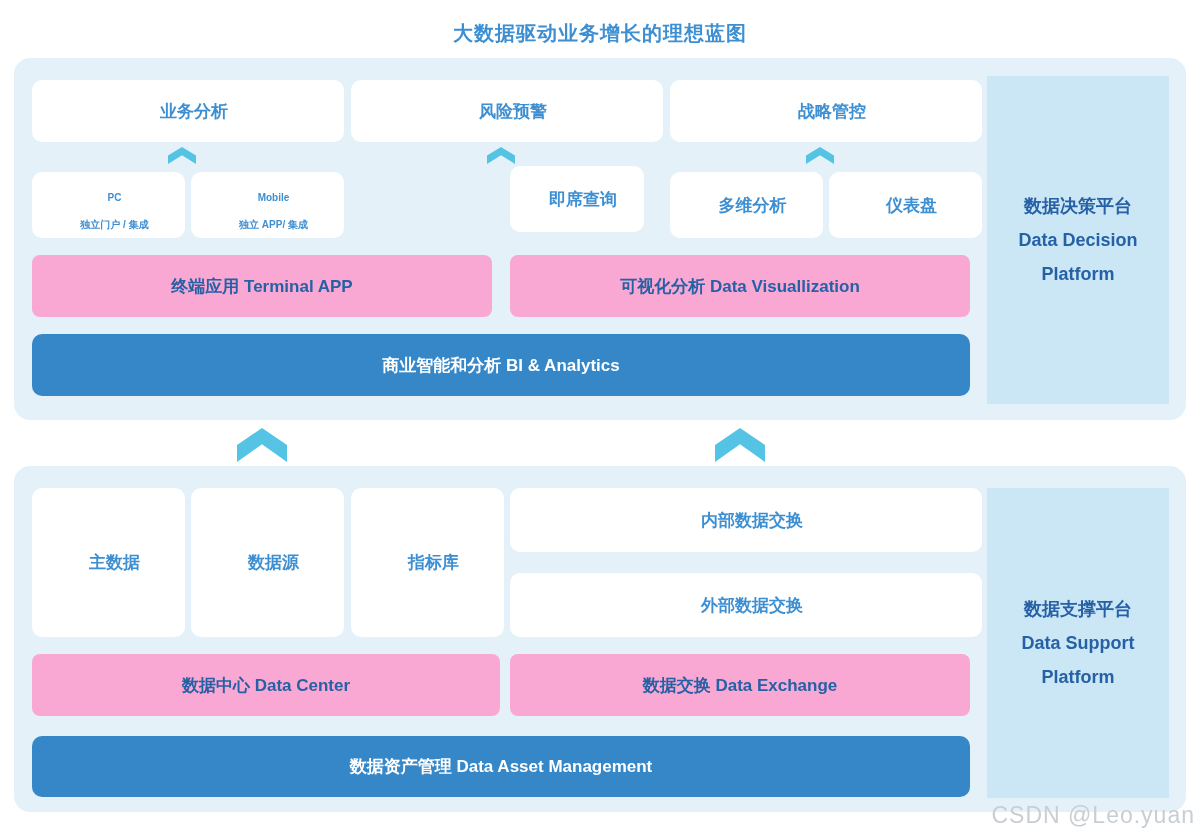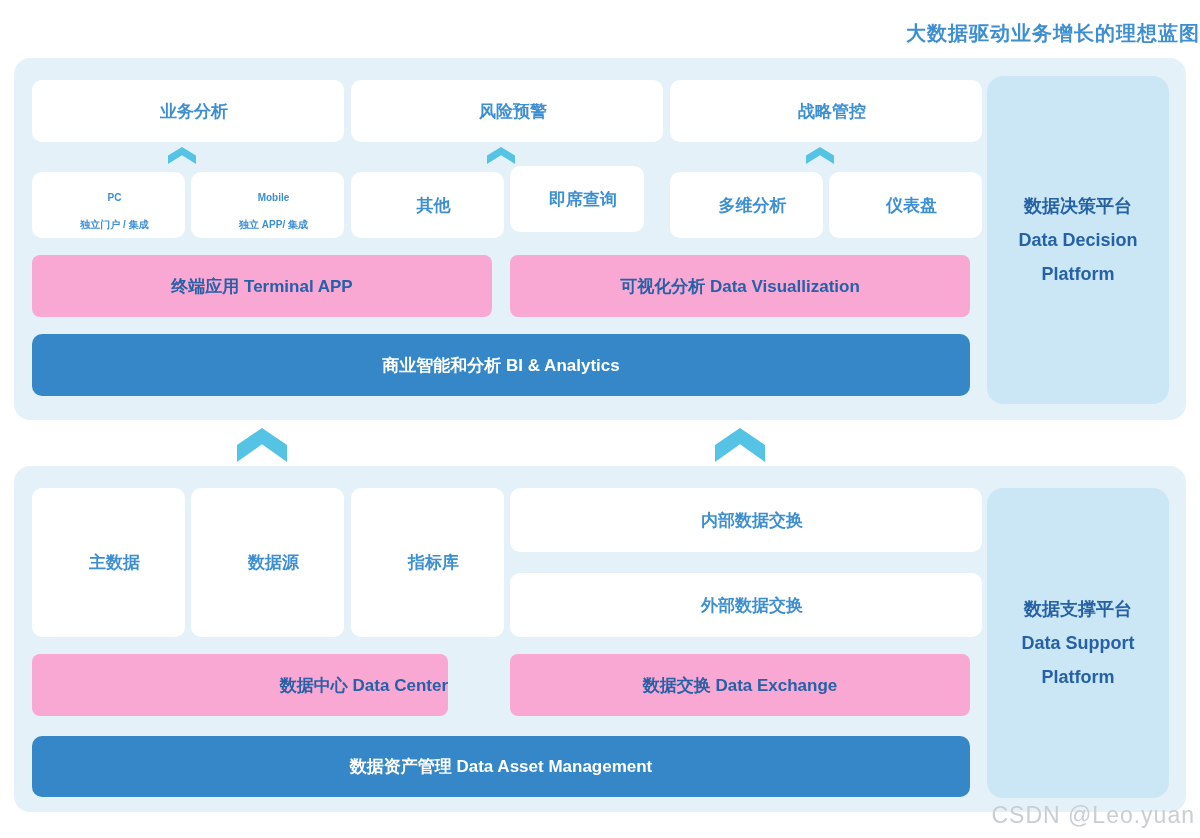--- a/index.html
+++ b/index.html
@@ -1,37 +1,37 @@
 <!DOCTYPE html>
 <html><head>
 <meta charset="utf-8">
 <style>
   html,body{margin:0;padding:0;}
   body{
     width:1200px;height:838px;position:relative;background:#ffffff;
     font-family:"Liberation Sans","DejaVu Sans",sans-serif;overflow:hidden;
   }
   .title{
-    position:absolute;left:0;top:20px;width:1200px;text-align:right;
+    position:absolute;left:0;top:20px;width:1200px;text-align:center;
     font-size:20px;font-weight:bold;color:#3d8fd2;letter-spacing:1px;
   }
   .container{
     position:absolute;left:14px;width:1172px;background:#e4f1f9;border-radius:16px;
   }
   .box{
     position:absolute;display:flex;align-items:center;justify-content:center;
     text-align:center;font-weight:bold;border-radius:10px;
   }
   .white{background:#ffffff;color:#3d8fd2;font-size:17px;padding-left:12px;}
   .white.two-line{font-size:10px;line-height:27px;white-space:pre-line;align-items:flex-end;}
   .lightbar{background:#f9a8d4;color:#2660a5;font-size:17px;border-radius:8px;}
   .darkbar{background:#3587c8;color:#ffffff;font-size:17px;border-radius:10px;}
   .panel{
     background:#cbe7f5;color:#2660a5;font-size:18px;font-weight:bold;
-    border-radius:16px;white-space:pre-line;line-height:34px;
+    border-radius:0;white-space:pre-line;line-height:34px;
   }
   .chev{
     position:absolute;background:#55c4e4;
     clip-path:polygon(50% 0%,100% 50%,100% 100%,50% 48%,0% 100%,0% 50%);
   }
   .chev-sm{width:28px;height:17px;}
   .chev-lg{width:50px;height:34px;}
   .watermark{
     position:absolute;right:5px;top:802px;font-size:23px;color:#c9ced3;
     letter-spacing:1px;
@@ -58,23 +58,20 @@
   <div class="chev chev-sm" style="left:473px;top:89px;"></div>
   <div class="chev chev-sm" style="left:792px;top:89px;"></div>
 
   <div class="box white two-line" style="left:18px;top:114px;width:141px;height:66px;">
     <span>PC
 独立门户 / 集成</span>
   </div>
   <div class="box white two-line" style="left:177px;top:114px;width:141px;height:66px;">
     <span>Mobile
 独立 APP/ 集成</span>
-  </div>
-  <div class="box white" style="left:337px;top:114px;width:141px;height:66px;">
-    <span>其他</span>
   </div>
   <div class="box white" style="left:496px;top:108px;width:122px;height:66px;align-items:center;">
     <span>即席查询</span>
   </div>
   <div class="box white" style="left:656px;top:114px;width:141px;height:66px;">
     <span>多维分析</span>
   </div>
   <div class="box white" style="left:815px;top:114px;width:141px;height:66px;">
     <span>仪表盘</span>
   </div>
@@ -112,21 +109,21 @@
     <span>指标库</span>
   </div>
 
   <div class="box white" style="left:496px;top:22px;width:460px;height:64px;">
     <span>内部数据交换</span>
   </div>
   <div class="box white" style="left:496px;top:107px;width:460px;height:64px;">
     <span>外部数据交换</span>
   </div>
 
-  <div class="box lightbar" style="left:18px;top:188px;width:416px;height:62px;justify-content:flex-end;">
+  <div class="box lightbar" style="left:18px;top:188px;width:468px;height:62px;">
     <span>数据中心 Data Center</span>
   </div>
   <div class="box lightbar" style="left:496px;top:188px;width:460px;height:62px;">
     <span>数据交换 Data Exchange</span>
   </div>
 
   <div class="box darkbar" style="left:18px;top:270px;width:938px;height:61px;">
     <span>数据资产管理 Data Asset Management</span>
   </div>
 

